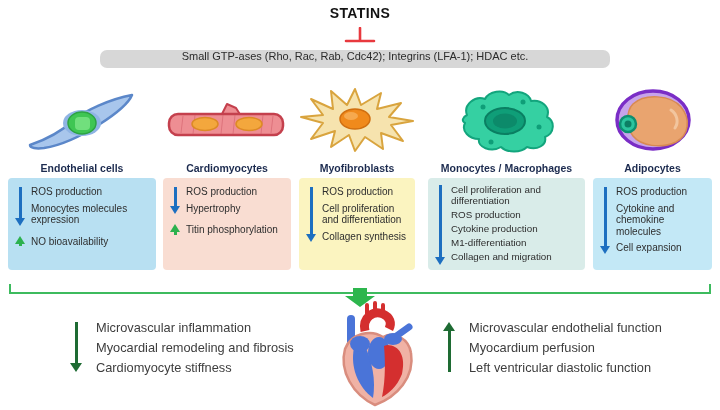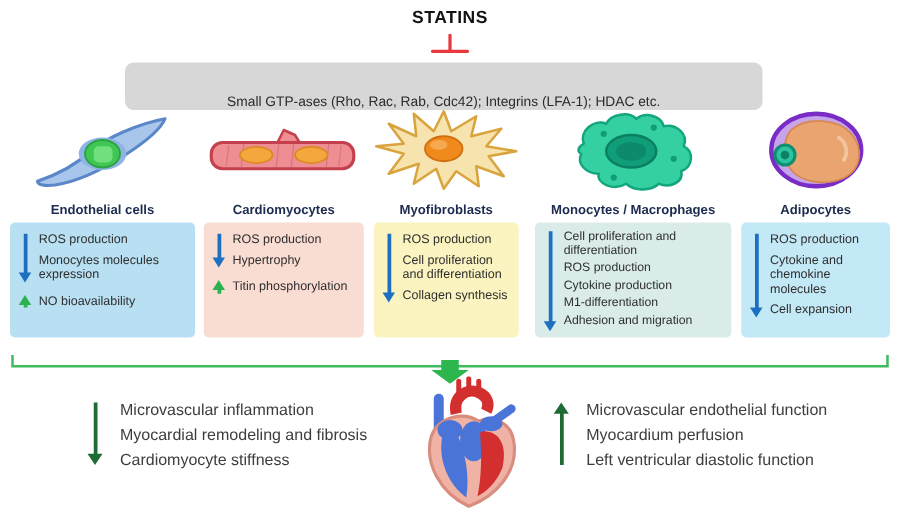--- a/index.html
+++ b/index.html
@@ -4,22 +4,22 @@
 <style>
   * { margin:0; padding:0; box-sizing:border-box; }
   html,body { background:#fff; }
   body { font-family:"Liberation Sans", sans-serif; }
   .canvas { position:relative; width:720px; height:410px; background:#fff; overflow:hidden; }
 
   .title { position:absolute; top:5px; left:0; width:100%; text-align:center;
            font-size:14px; font-weight:bold; letter-spacing:.4px; color:#121212; }
   .inhib-svg { position:absolute; left:342px; top:27px; }
 
-  .targets-box { position:absolute; left:100px; top:50px; width:510px; height:38px;
-                 background:#d7d7d7; border-radius:7px; display:flex; align-items:flex-end;
+  .targets-box { position:absolute; left:100px; top:50px; width:510px; height:18px;
+                 background:#d7d7d7; border-radius:7px; display:flex; align-items:flex-start;
                  justify-content:center; }
   .targets-box span { font-size:11px; color:#2b2b2b; }
 
   .cell-col { position:absolute; top:88px; display:flex; flex-direction:column; align-items:center; }
   .col1 { left:8px;   width:148px; }
   .col2 { left:163px; width:128px; }
   .col3 { left:299px; width:116px; }
   .col4 { left:428px; width:157px; }
   .col5 { left:593px; width:119px; }
 
@@ -179,21 +179,21 @@
     <div class="cell-label">Monocytes / Macrophages</div>
     <div class="effect-box tight" style="background: rgb(217, 236, 233);">
       <div class="effect-list">
           <div class="effect-group">
             <div class="arrow-track down"></div>
             <div class="effect-items">
               <div class="effect-item">Cell proliferation and differentiation</div>
               <div class="effect-item">ROS production</div>
               <div class="effect-item">Cytokine production</div>
               <div class="effect-item">M1-differentiation</div>
-              <div class="effect-item">Adhesion and migration</div>
+              <div class="effect-item">Collagen and migration</div>
             </div>
           </div>
         </div>
     </div>
   </div>
 
   <div class="cell-col col5">
     <div class="cell-art">
       <svg width="100" height="64" viewBox="0 0 100 64">
         <ellipse cx="50" cy="32" rx="36" ry="29" fill="#c7a3ea" stroke="#7a2dc6" stroke-width="3.5"></ellipse>

